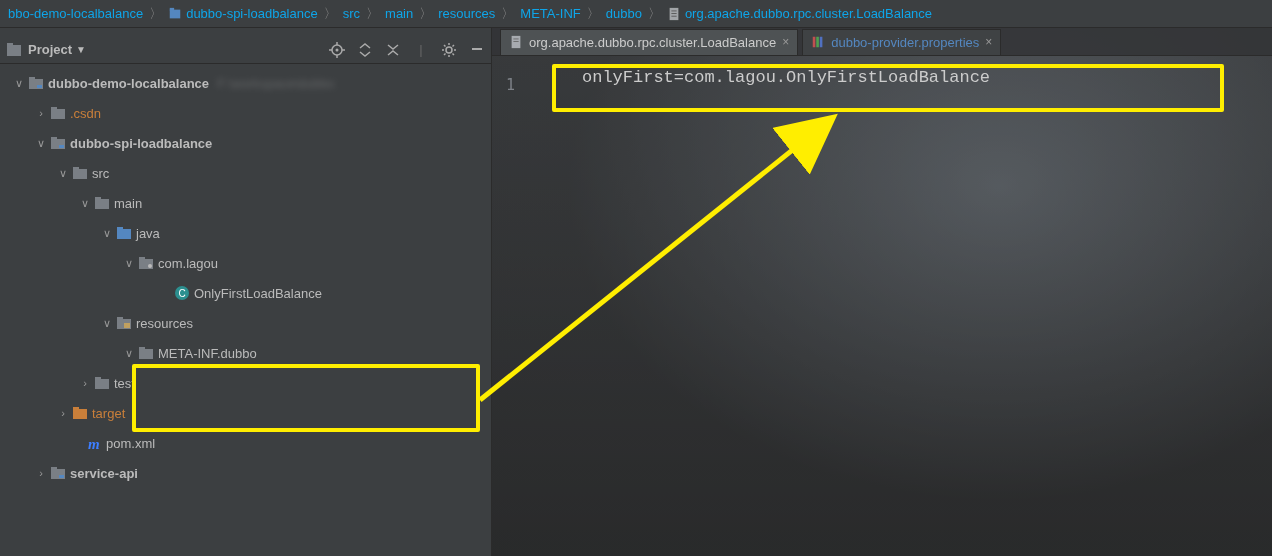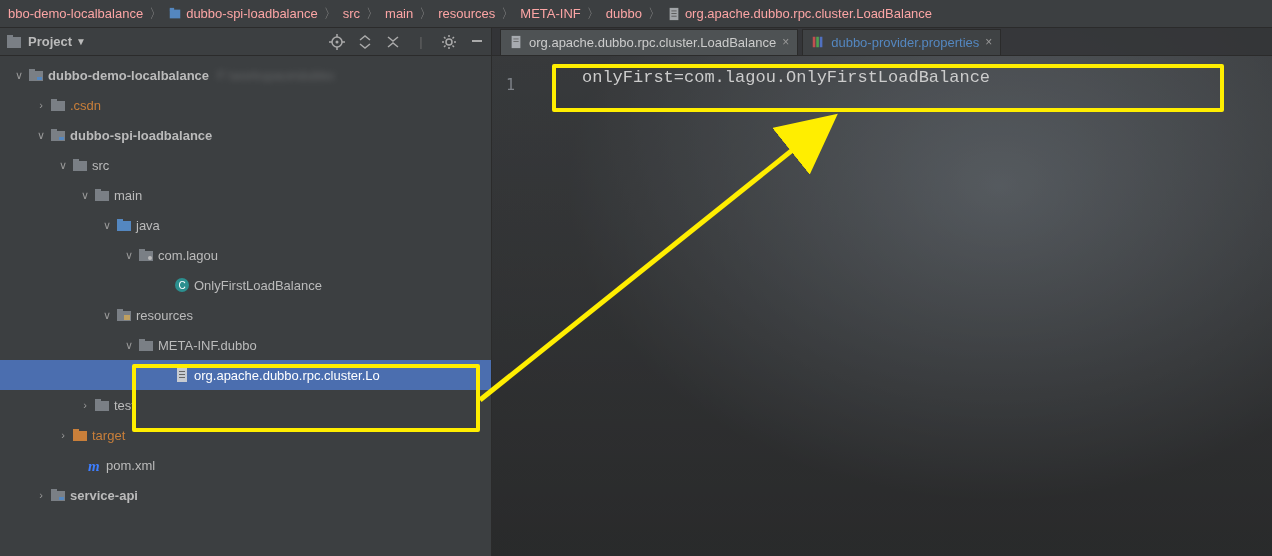--- a/index.html
+++ b/index.html
@@ -19,21 +19,21 @@
     height: 28px;
     padding: 0 6px;
     background: #3c3f41;
     border-bottom: 1px solid #2b2b2b;
     overflow: hidden;
     white-space: nowrap;
   }
   .breadcrumb .crumb {
     display: flex;
     align-items: center;
-    color: #fca5a5;
+    color: #0ea5e9;
     padding: 0 2px;
   }
   .breadcrumb .sep {
     color: #888;
     padding: 0 4px;
   }
   .breadcrumb .file-icon {
     width: 14px; height: 14px; margin-right: 4px;
     display: inline-block;
   }
@@ -47,20 +47,21 @@
     display: flex;
     flex-direction: column;
     border-right: 1px solid #2b2b2b;
   }
   .project-toolbar {
     display: flex;
     align-items: center;
     height: 28px;
     padding: 0 6px;
     border-bottom: 1px solid #2b2b2b;
+    margin-top: 8px;
   }
   .project-title {
     display: flex;
     align-items: center;
     font-weight: bold;
     flex: 1;
   }
   .project-title .tri {
     margin-left: 4px;
     font-size: 10px;
@@ -388,32 +389,20 @@
       <div class="tree-row" style="padding-left:122px">
         <span class="arrow">∨</span>
         <span class="ticon">
             <svg viewBox="0 0 16 16" width="16" height="16">
               <rect x="1" y="4" width="14" height="10" class="folder-dark"></rect>
               <rect x="1" y="2" width="6" height="3" class="folder-dark"></rect>
             </svg>
           </span>
         <span>META-INF.dubbo</span>
       </div>
-      <div class="tree-row selected" style="padding-left:158px">
-        <span class="arrow"></span>
-        <span class="ticon">
-            <svg viewBox="0 0 16 16" width="16" height="16">
-              <rect x="3" y="1" width="10" height="14" fill="#c7cbd1"></rect>
-              <rect x="5" y="4" width="6" height="1" fill="#666"></rect>
-              <rect x="5" y="7" width="6" height="1" fill="#666"></rect>
-              <rect x="5" y="10" width="6" height="1" fill="#666"></rect>
-            </svg>
-          </span>
-        <span>org.apache.dubbo.rpc.cluster.Lo</span>
-      </div>
       <div class="tree-row" style="padding-left:78px">
         <span class="arrow">›</span>
         <span class="ticon">
             <svg viewBox="0 0 16 16" width="16" height="16">
               <rect x="1" y="4" width="14" height="10" class="folder-dark"></rect>
               <rect x="1" y="2" width="6" height="3" class="folder-dark"></rect>
             </svg>
           </span>
         <span>test</span>
       </div>

